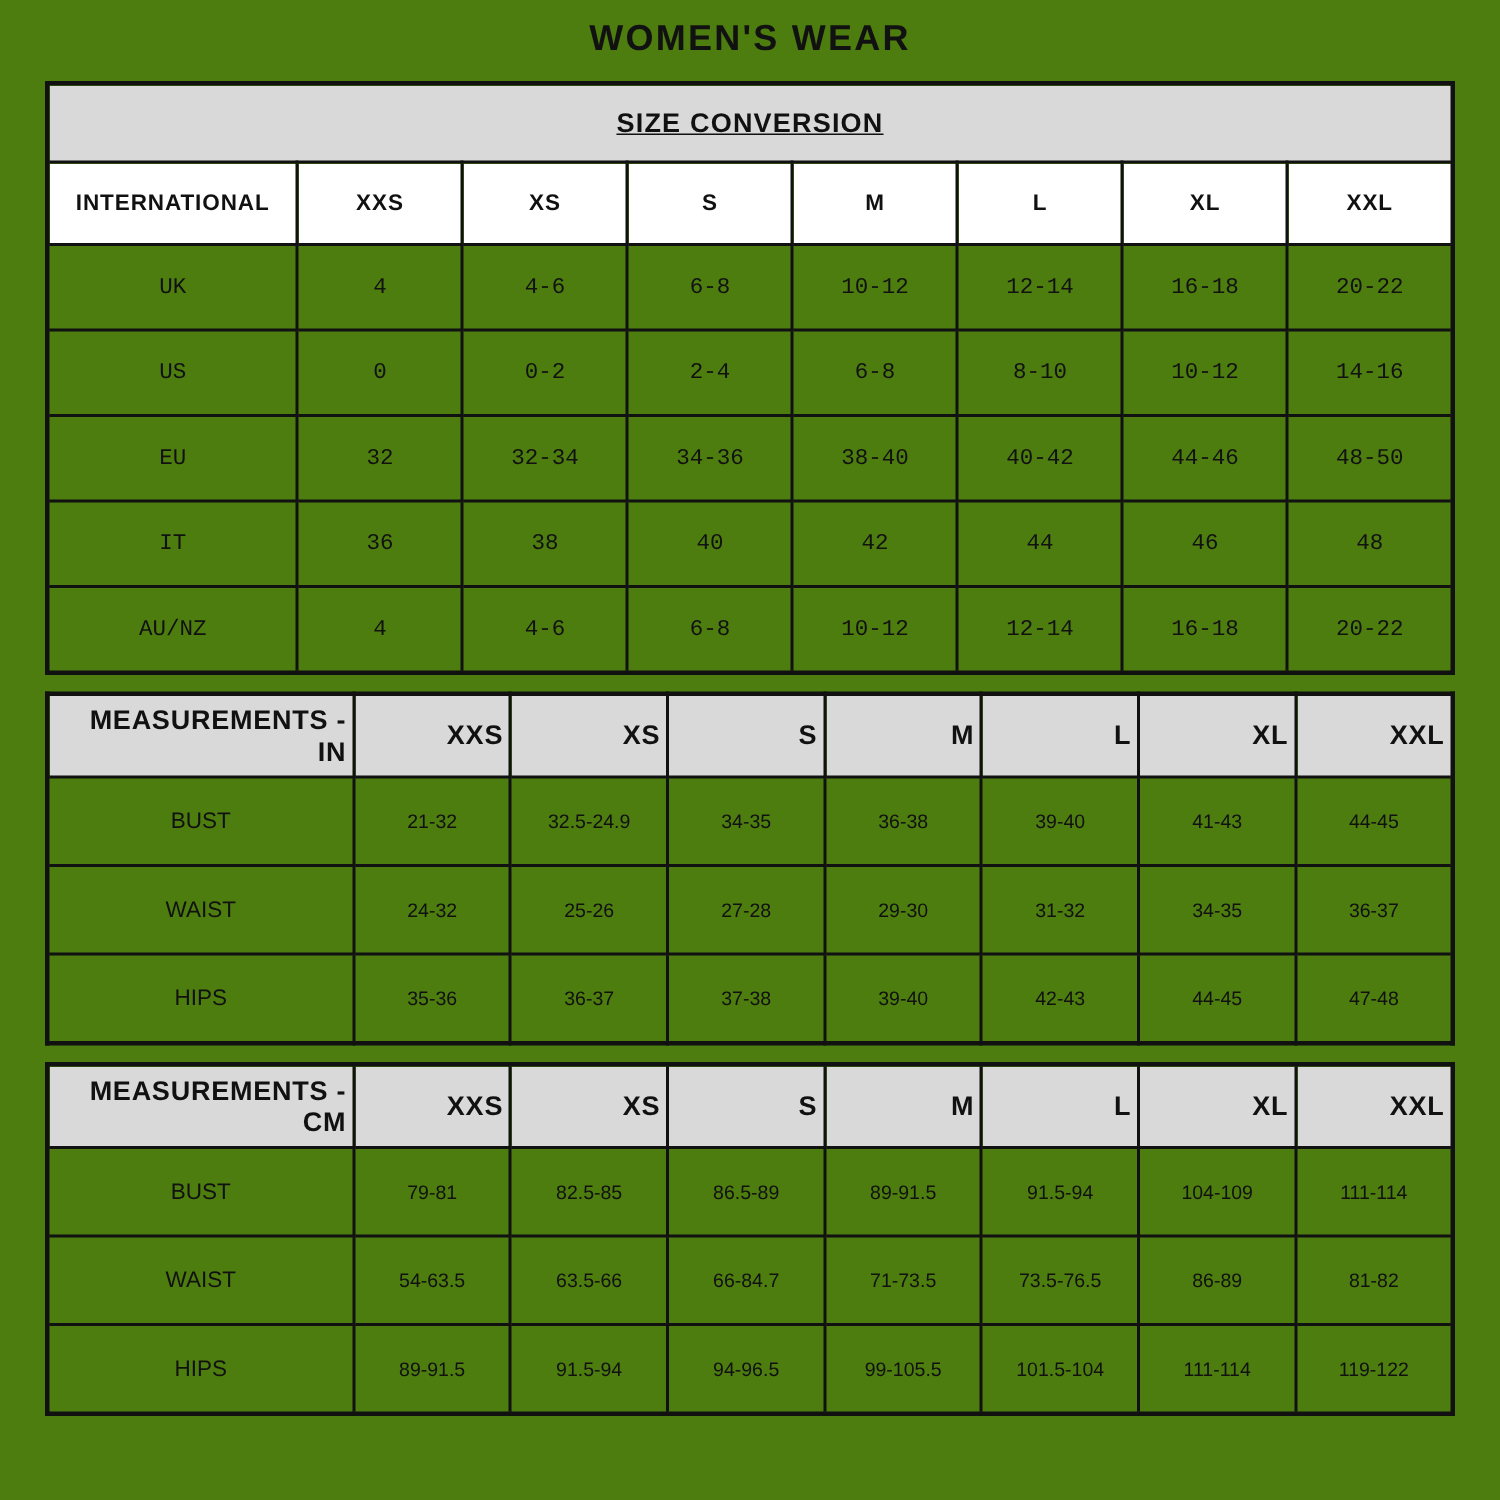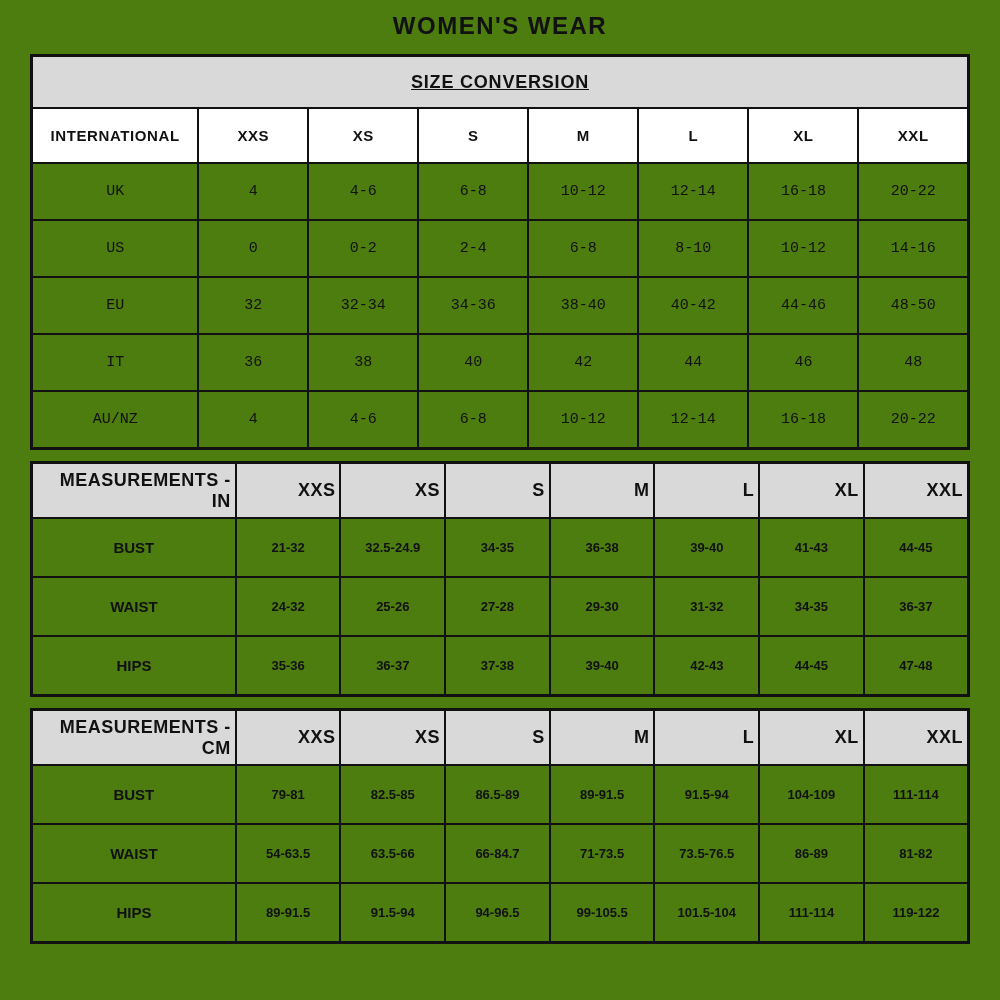--- a/index.html
+++ b/index.html
@@ -65,21 +65,21 @@
     background: #d9d9d9;
     height: 53px;
     font-size: 18px;
     font-weight: bold;
     letter-spacing: 0.5px;
     text-align: right;
   }
   .tm .data-row td {
     height: 57px;
     font-size: 13px;
-    font-weight: bold;
+    font-weight: normal;
   }
   .tm .data-row td.row-label {
     font-size: 15px;
   }
 </style>
 </head>
 <body>
 
 <div class="page">
 

